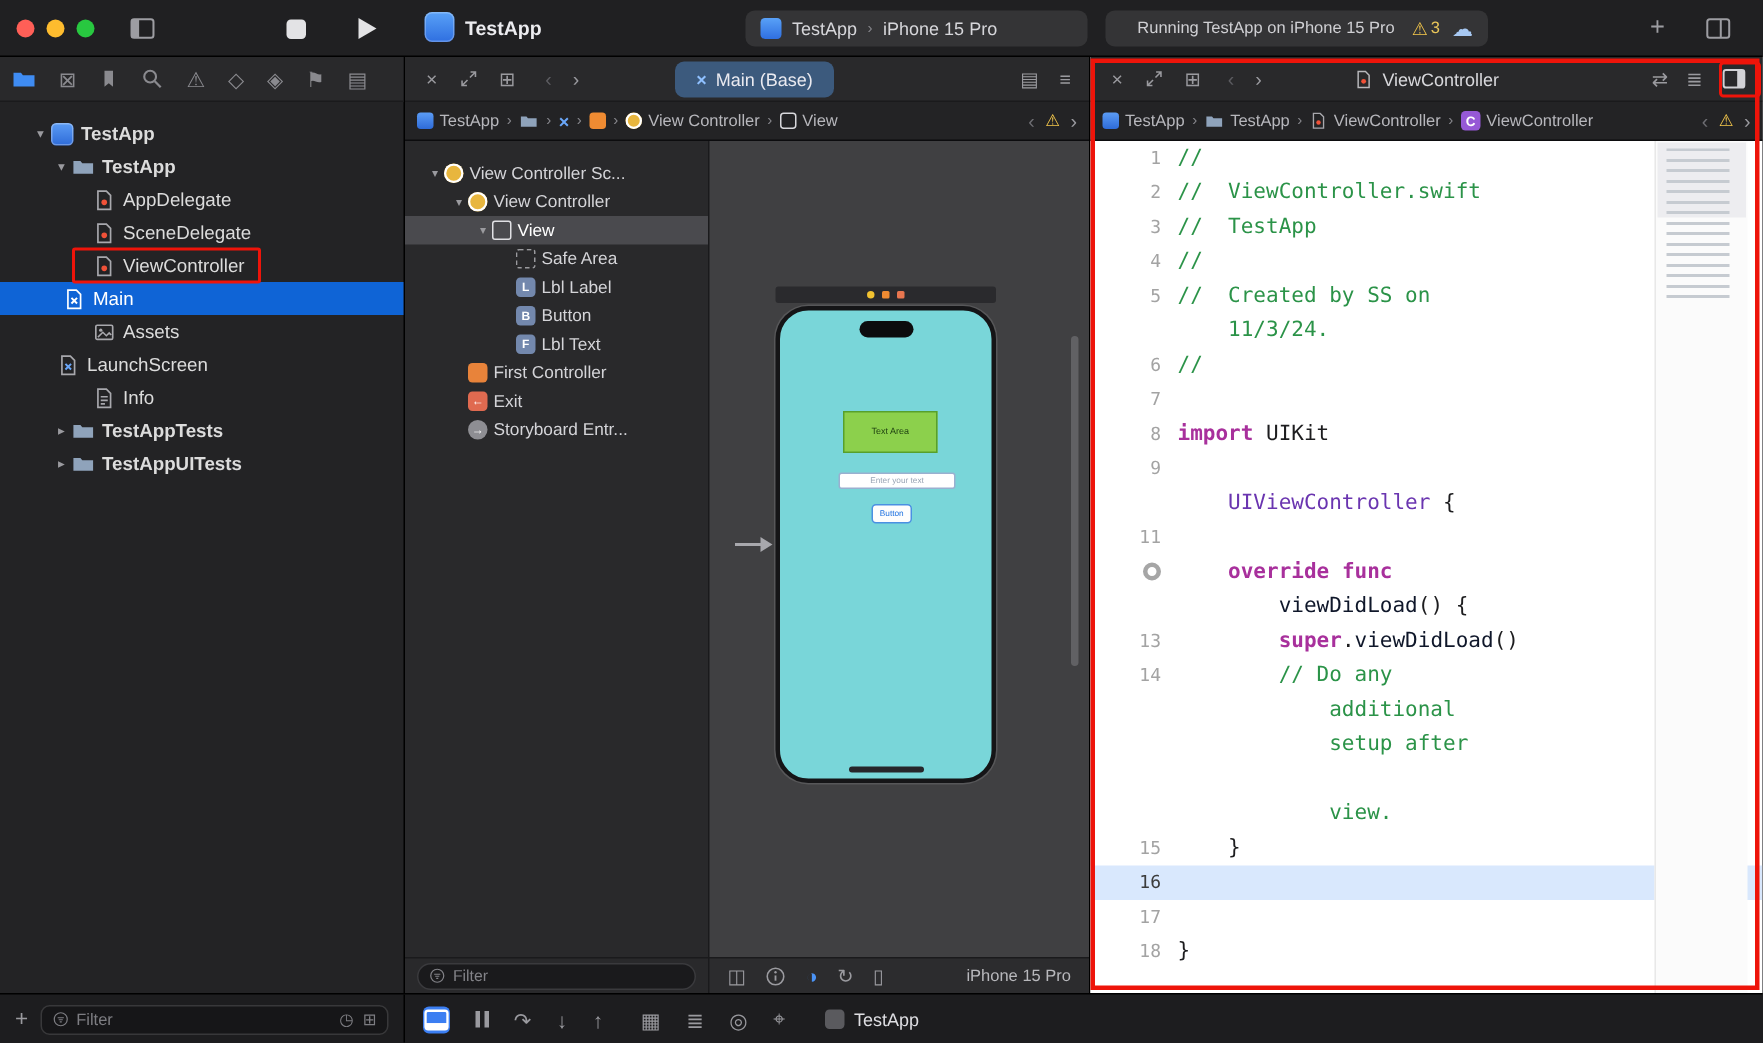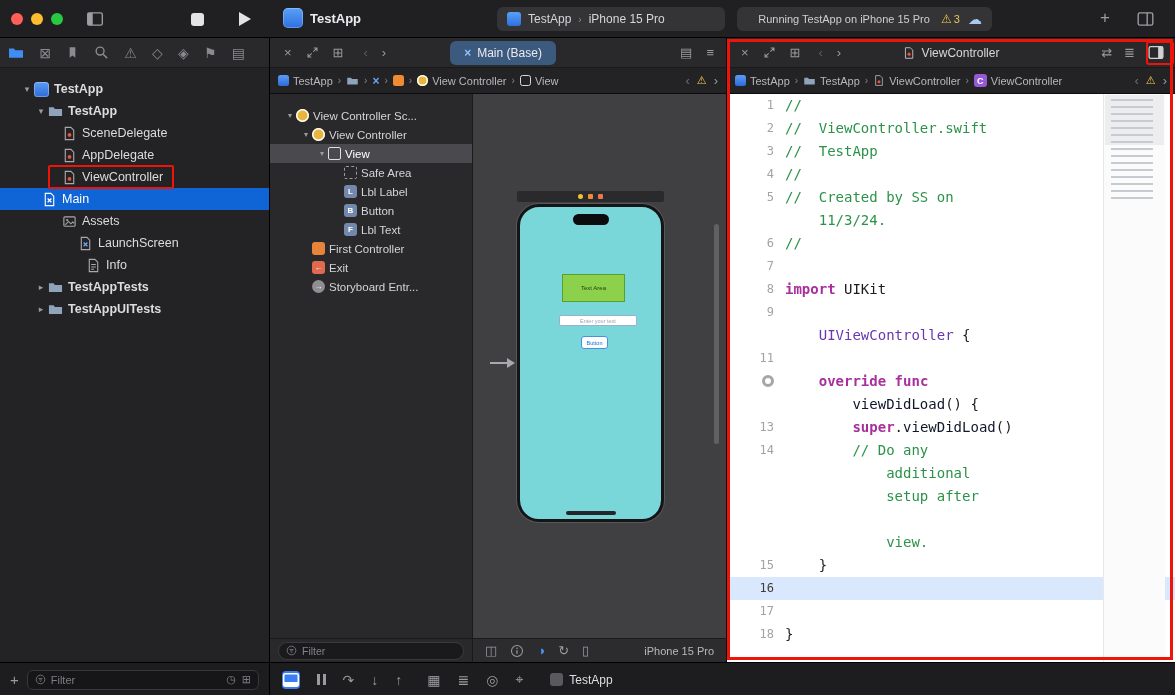--- a/index.html
+++ b/index.html
@@ -201,31 +201,31 @@
         <span class="lbl" style="font-weight: bold;">TestApp</span>
       </div>
       <div class="nav-row" style="padding-left: 48px;">
         <span class="chev"></span>
         <span class="fic icon">
           <svg viewBox="0 0 16 16">
             <path d="M3.5 1.5h6l3 3v10h-9z" fill="none" stroke="#a8a8ad" stroke-width="1.2"></path>
             <circle cx="8" cy="9.5" r="2" fill="#f05138"></circle>
           </svg>
         </span>
-        <span class="lbl">SceneDelegate</span>
+        <span class="lbl">AppDelegate</span>
       </div>
       <div class="nav-row" style="padding-left: 48px;">
         <span class="chev"></span>
         <span class="fic icon">
           <svg viewBox="0 0 16 16">
             <path d="M3.5 1.5h6l3 3v10h-9z" fill="none" stroke="#a8a8ad" stroke-width="1.2"></path>
             <circle cx="8" cy="9.5" r="2" fill="#f05138"></circle>
           </svg>
         </span>
-        <span class="lbl">AppDelegate</span>
+        <span class="lbl">SceneDelegate</span>
       </div>
       <div class="nav-row" style="padding-left: 48px;">
         <span class="chev"></span>
         <span class="fic icon">
           <svg viewBox="0 0 16 16">
             <path d="M3.5 1.5h6l3 3v10h-9z" fill="none" stroke="#a8a8ad" stroke-width="1.2"></path>
             <circle cx="8" cy="9.5" r="2" fill="#f05138"></circle>
           </svg>
         </span>
         <span class="lbl">ViewController</span>
@@ -244,31 +244,31 @@
         <span class="chev"></span>
         <span class="fic icon">
           <svg viewBox="0 0 16 16">
             <rect x="2" y="3" width="12" height="10" rx="1" fill="none" stroke="#a8a8ad" stroke-width="1.2"></rect>
             <circle cx="5.5" cy="6.5" r="1.2" fill="#a8a8ad"></circle>
             <path d="M3.5 11.5l3.5-3.5 2.5 2.5 2-2 1.5 1.5" fill="none" stroke="#a8a8ad" stroke-width="1.1"></path>
           </svg>
         </span>
         <span class="lbl">Assets</span>
       </div>
-      <div class="nav-row" style="padding-left: 64px;">
+      <div class="nav-row" style="padding-left: 24px;">
         <span class="chev"></span>
         <span class="fic icon">
           <svg viewBox="0 0 16 16">
             <path d="M3.5 1.5h6l3 3v10h-9z" fill="none" stroke="#a8a8ad" stroke-width="1.2"></path>
             <path d="M6 7l4 4M10 7l-4 4" stroke="#6aa6f8" stroke-width="1.4"></path>
           </svg>
         </span>
         <span class="lbl">LaunchScreen</span>
       </div>
-      <div class="nav-row" style="padding-left: 72px;">
+      <div class="nav-row" style="padding-left: 48px;">
         <span class="chev"></span>
         <span class="fic icon">
           <svg viewBox="0 0 16 16">
             <path d="M3.5 1.5h6l3 3v10h-9z" fill="none" stroke="#a8a8ad" stroke-width="1.2"></path>
             <path d="M5.5 7h5M5.5 9.5h5M5.5 12h3" stroke="#a8a8ad" stroke-width="1.1"></path>
           </svg>
         </span>
         <span class="lbl">Info</span>
       </div>
       <div class="nav-row" style="padding-left: 34px;">

